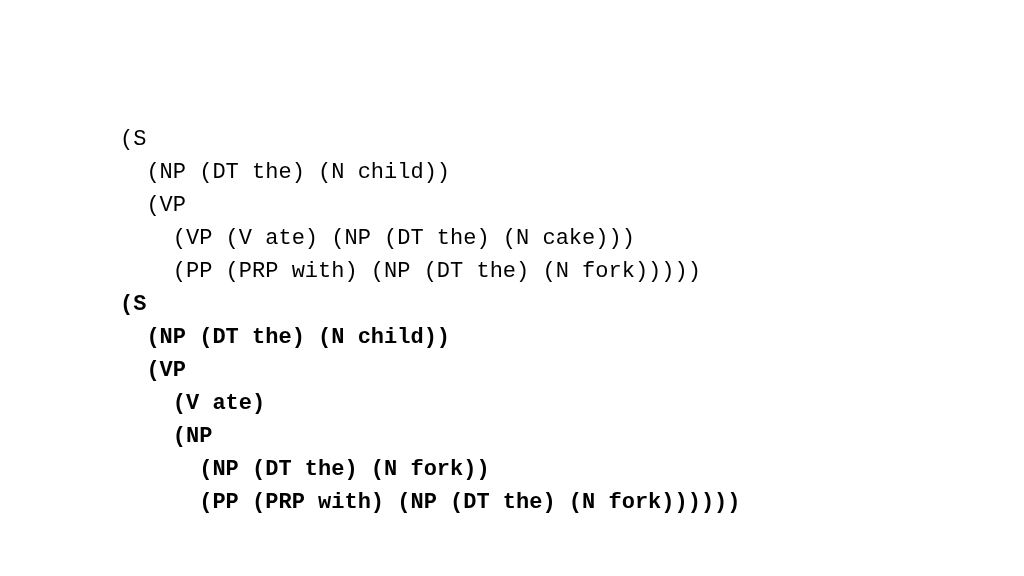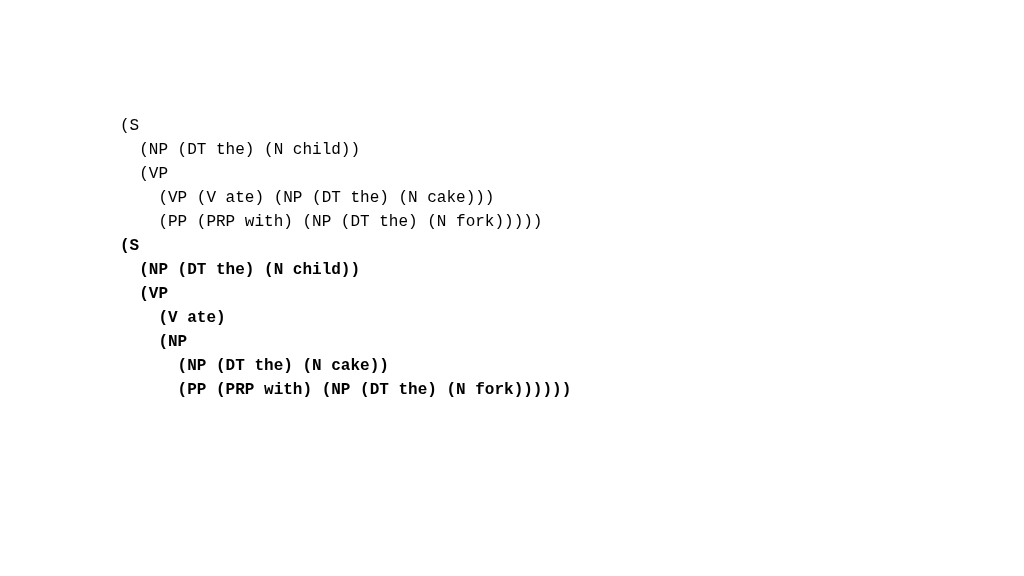--- a/index.html
+++ b/index.html
@@ -8,21 +8,21 @@
       background: #ffffff;
       font-family: "Courier New", Courier, monospace;
       width: 1024px;
       height: 576px;
       position: relative;
     }
     .content {
       position: absolute;
       left: 120px;
       top: 90px;
-      font-size: 16px;
+      font-size: 22px;
       line-height: 1.5;
       white-space: pre;
       color: #000000;
     }
     .parse-block {
       margin: 0;
       padding: 0;
     }
     .parse1 {
       font-weight: normal;
@@ -37,15 +37,15 @@
 <div class="content">
 <div class="parse-block parse1"><span>(S</span>
 <span>  (NP (DT the) (N child))</span>
 <span>  (VP</span>
 <span>    (VP (V ate) (NP (DT the) (N cake)))</span>
 <span>    (PP (PRP with) (NP (DT the) (N fork)))))</span></div><div class="parse-block parse2"><span>(S</span>
 <span>  (NP (DT the) (N child))</span>
 <span>  (VP</span>
 <span>    (V ate)</span>
 <span>    (NP</span>
-<span>      (NP (DT the) (N cake))</span>
+<span>      (NP (DT the) (N fork))</span>
 <span>      (PP (PRP with) (NP (DT the) (N fork))))))</span></div>
 </div>
 
 </body></html>

